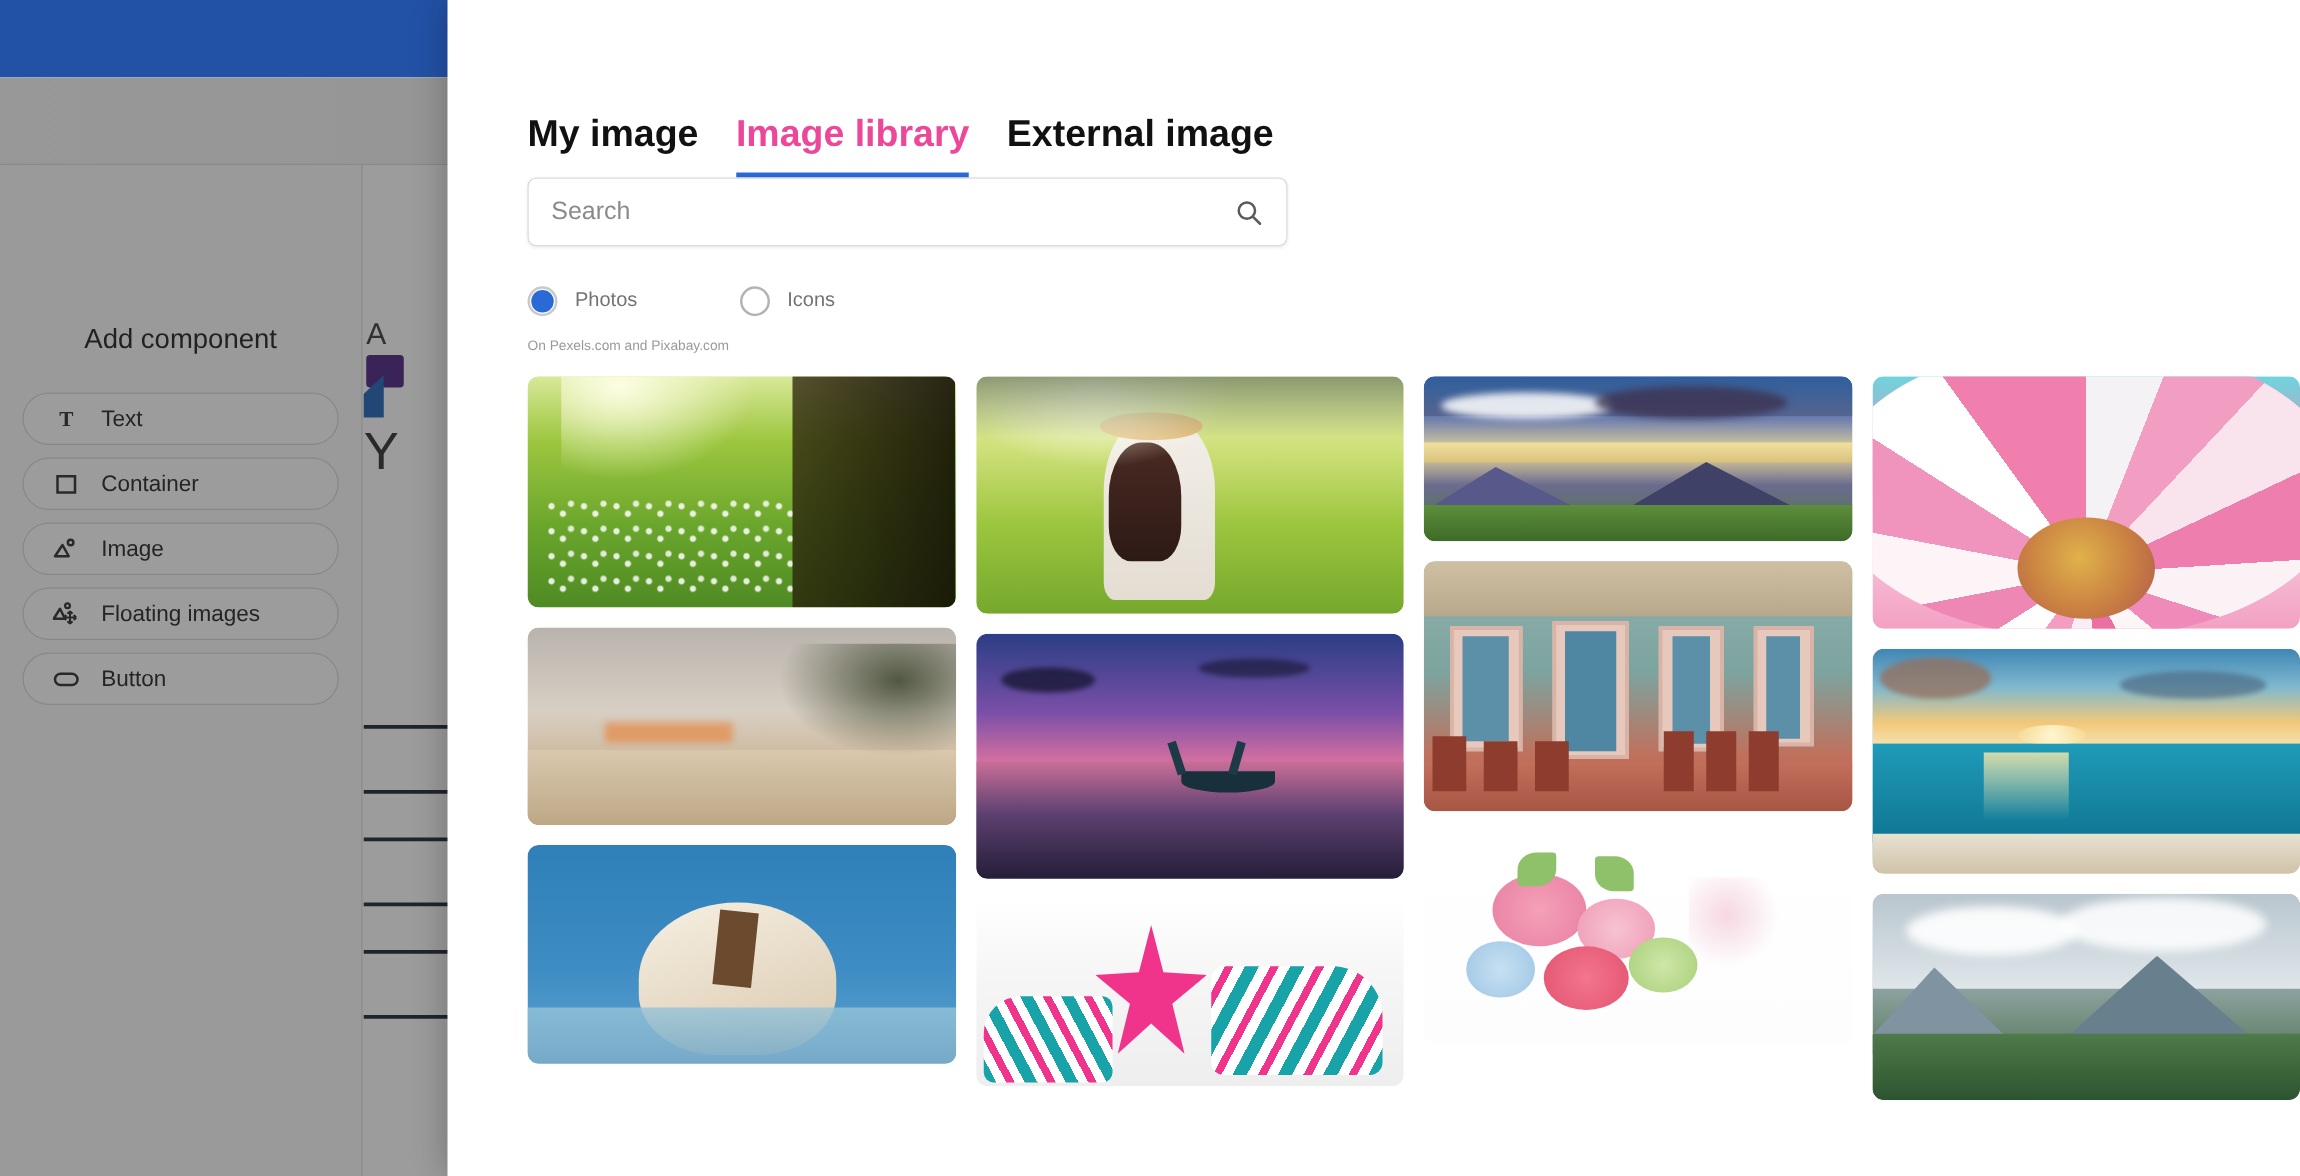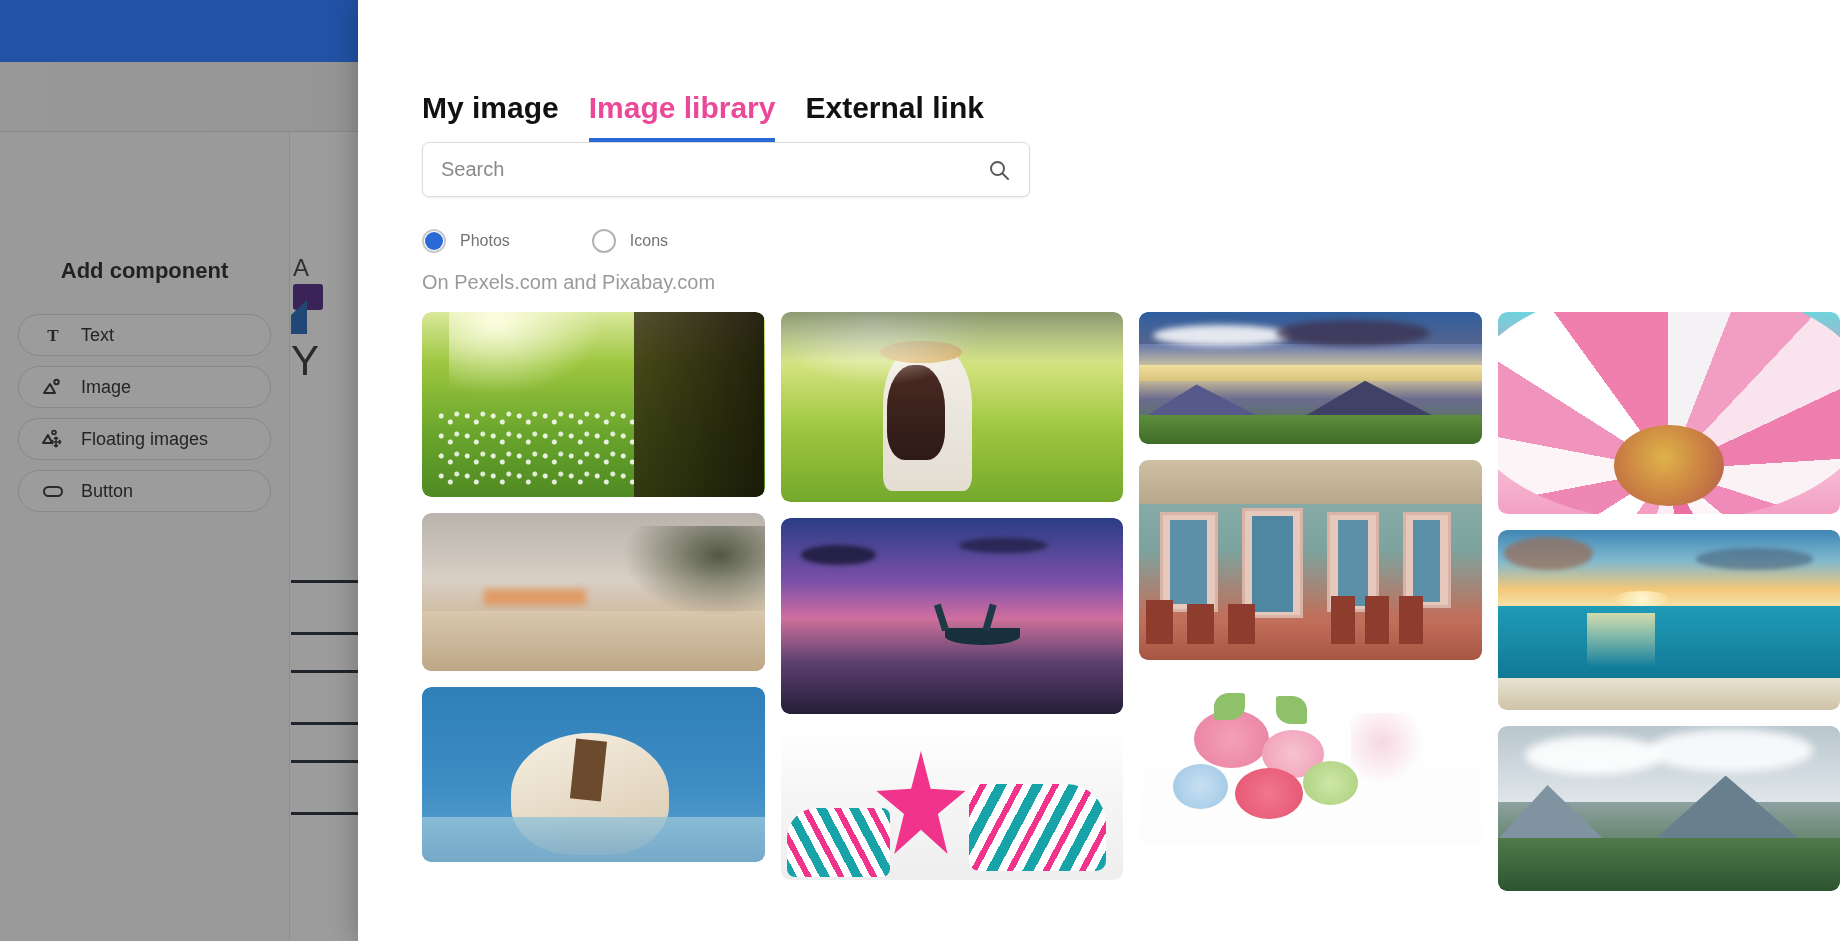--- a/index.html
+++ b/index.html
@@ -30,21 +30,21 @@
     border-bottom: 1px solid #dcdcdc;
   }
   .app-leftpanel {
     position: absolute; left: 0; top: 132px; width: 290px; height: 809px;
     background: #fbfbfb;
     border-right: 1px solid #e2e2e2;
     padding-top: 126px;
   }
   .panel-title {
     text-align: center;
-    font-size: 22px; font-weight: bold; color: #1d1d1d;
+    font-size: 22px; font-weight: normal; color: #1d1d1d;
     margin-bottom: 30px;
   }
   .comp-list { padding: 0 18px; }
   .comp-item {
     height: 42px; margin-bottom: 10px;
     border: 1px solid #d9d9d9; border-radius: 21px;
     background: #ffffff;
     display: flex; align-items: center;
     padding-left: 22px; gap: 16px;
     font-size: 18px; color: #222;
@@ -135,21 +135,21 @@
     flex: none;
   }
   .radio-opt.checked .radio-mark { border-color: #c9c9c9; }
   .radio-opt.checked .radio-mark::after {
     content: ""; width: 18px; height: 18px; border-radius: 50%; background: #2a6ad6;
   }
   .radio-label { font-size: 16px; color: #737373; }
 
   .source-note {
     padding: 18px 0 0 64px;
-    font-size: 20px; color: #9a9a9a;
+    font-size: 11px; color: #9a9a9a;
   }
 
   
   .grid-wrap {
     margin-top: 18px;
     padding-left: 64px;
     height: 620px;
     overflow: hidden;
   }
   .masonry { column-count: 4; column-gap: 16px; width: 1418px; }
@@ -185,20 +185,28 @@
 
       <div class="comp-item">
         <span class="comp-icon">
           <svg width="20" height="20" viewBox="0 0 20 20">
               <text x="10" y="16" font-family="Liberation Serif, serif" font-size="17" font-weight="bold" text-anchor="middle" fill="#2b2b2b">T</text>
             </svg>
         </span>
         <span>Text</span>
       </div>
 
+      <div class="comp-item">
+        <span class="comp-icon">
+          <svg width="20" height="20" viewBox="0 0 20 20">
+              <rect x="3" y="4" width="14" height="13" fill="none" stroke="#2b2b2b" stroke-width="2"></rect>
+            </svg>
+        </span>
+        <span>Container</span>
+      </div>
 
       <div class="comp-item">
         <span class="comp-icon">
           <svg width="22" height="22" viewBox="0 0 22 22">
               <path d="M2 17 L8 8 L13 17 Z" fill="none" stroke="#2b2b2b" stroke-width="2" stroke-linejoin="round"></path>
               <circle cx="14.5" cy="6" r="2.2" fill="none" stroke="#2b2b2b" stroke-width="2"></circle>
             </svg>
         </span>
         <span>Image</span>
       </div>
@@ -241,21 +249,21 @@
   </div>
 
   <div id="dim-overlay"></div>
 </div>
 
 <div id="image-modal">
 
   <div class="modal-tabs">
     <div class="tab">My image</div>
     <div class="tab active">Image library</div>
-    <div class="tab">External link</div>
+    <div class="tab">External image</div>
   </div>
 
   <div class="search-row">
     <div class="search-box">
       <input class="search-input" type="text" placeholder="Search" style="">
       <span class="search-icon">
         <svg width="24" height="24" viewBox="0 0 24 24" fill="none" stroke="#5a5a5a" stroke-width="2" stroke-linecap="round">
           <circle cx="10.5" cy="10.5" r="6.5"></circle>
             <line x1="15.5" y1="15.5" x2="21" y2="21"></line>
         </svg>

